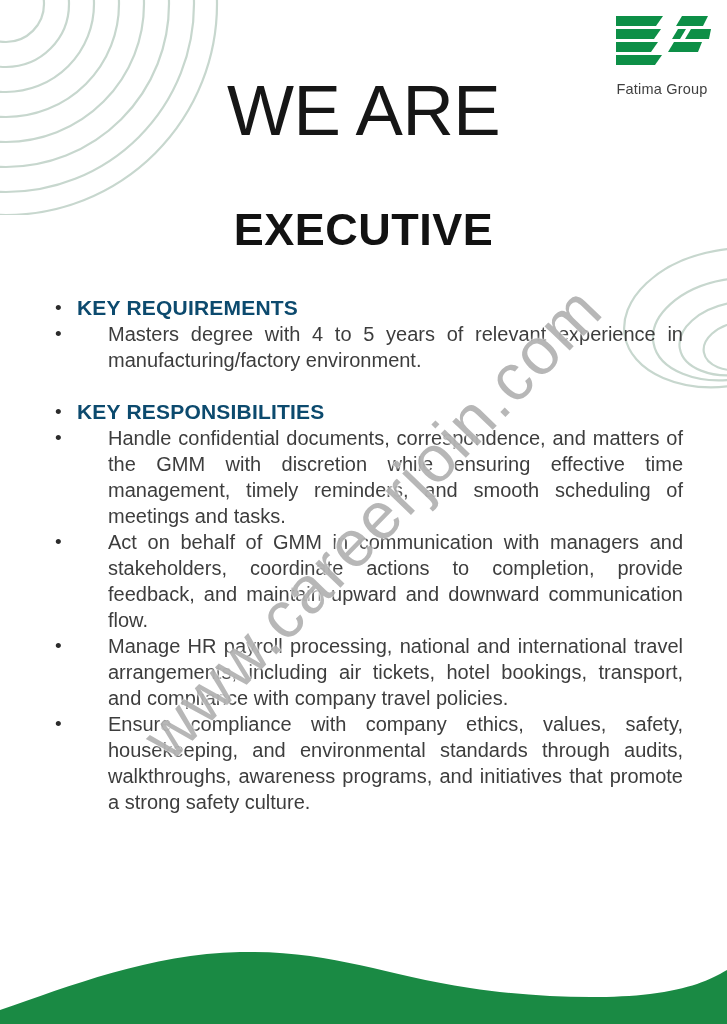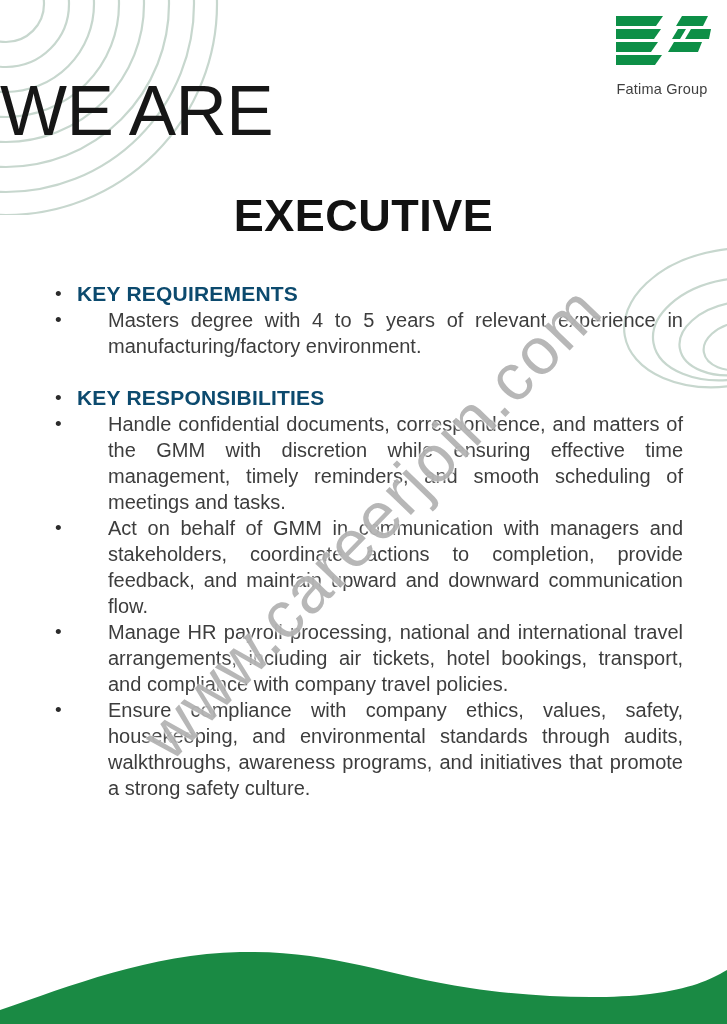--- a/index.html
+++ b/index.html
@@ -10,23 +10,23 @@
     -webkit-font-smoothing:antialiased;
   }
   
   .decor-topleft{position:absolute;top:0;left:0;z-index:0;}
   .decor-right{position:absolute;top:238px;right:0;z-index:0;}
   .wave{position:absolute;left:0;bottom:0;width:727px;height:84px;z-index:1;}
   
   .logo{position:absolute;top:14px;right:13px;width:104px;text-align:center;z-index:3;}
   .logo-label{margin-top:11px;font-size:14.5px;color:#3f3f3f;letter-spacing:.2px;}
   
-  .hero{margin-top:78px;text-align:left;position:relative;z-index:2;
+  .hero{margin-top:78px;text-align:center;position:relative;z-index:2;
         font-size:71px;line-height:66px;font-weight:400;color:#161616;letter-spacing:-.5px;}
-  .job-title{margin-top:46px;text-align:center;position:relative;z-index:2;
+  .job-title{margin-top:60px;text-align:center;position:relative;z-index:2;
         font-size:45px;line-height:51px;font-weight:700;color:#121212;letter-spacing:.5px;}
   
   .content{position:relative;z-index:2;margin-top:40px;padding:0 44px 0 55px;}
   .section2{margin-top:26px;}
   .row{display:flex;margin:0;}
   .bullet{flex:none;width:22px;font-size:19px;line-height:26px;color:#2b2b2b;}
   .heading{flex:1;font-size:21px;line-height:26px;font-weight:700;color:#0c4a6e;letter-spacing:.2px;}
   .item-text{flex:1;font-size:20px;line-height:26px;color:#3d3d3d;
              text-align:justify;text-justify:inter-word;margin-left:31px;}
   

